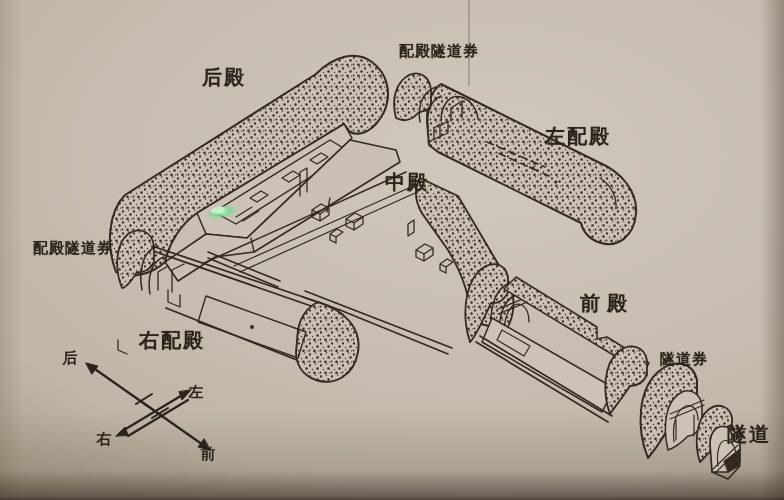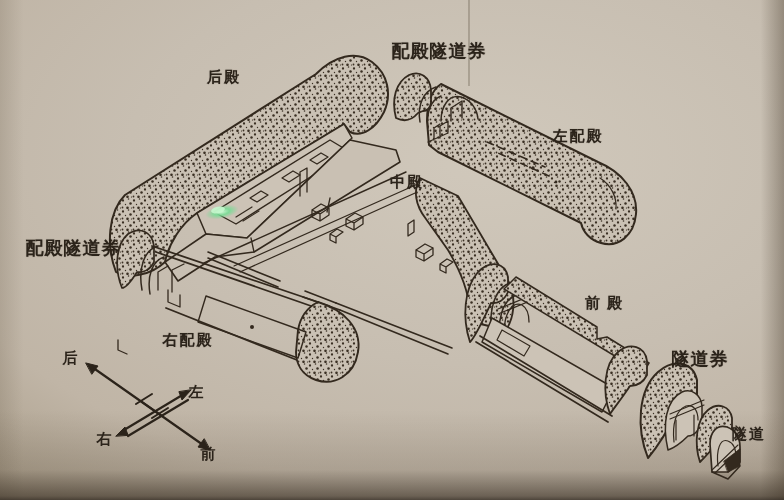--- a/index.html
+++ b/index.html
@@ -9,23 +9,23 @@
       linear-gradient(to bottom, rgba(0,0,0,0) 82%, rgba(74,62,47,0.18) 94%, rgba(52,42,31,0.6) 99.2%, rgba(40,32,24,0.75) 100%),
       linear-gradient(to right, rgba(0,0,0,0) 97%, rgba(74,62,47,0.4) 100%),
       linear-gradient(to left, rgba(0,0,0,0) 97%, rgba(120,108,90,0.25) 100%),
       radial-gradient(95% 85% at 62% 32%, #d0c8bb 0%, #c7beb1 48%, #c0b5a6 78%, #ab9f8c 100%);
     font-family:"DejaVu Sans",sans-serif;
   }
   svg{position:absolute;left:0;top:0;}
   .lbl{
     position:absolute;transform:translate(-50%,-50%);
     font-weight:700;color:#2b231a;white-space:nowrap;
-    font-size:15px;letter-spacing:2px;text-shadow:0 0 1px rgba(43,35,26,.35);
+    font-size:20px;letter-spacing:2px;text-shadow:0 0 1px rgba(43,35,26,.35);
   }
-  .lbl.small{font-size:18px;letter-spacing:1px;text-align:center;}
+  .lbl.small{font-size:15px;letter-spacing:1px;text-align:center;}
   .lbl.spaced{letter-spacing:7px;}
   .compass-ch{
     position:absolute;transform:translate(-50%,-50%);
     font-weight:700;color:#2b231a;font-size:15px;
   }
 </style>
 </head>
 <body>
 
 <div class="stage">
@@ -172,23 +172,23 @@
     <ellipse cx="222" cy="212" rx="17" ry="6.5" transform="rotate(-12 222 212)" fill="url(#laser)"></ellipse>
     <ellipse cx="218" cy="210" rx="7" ry="3.2" transform="rotate(-12 218 210)" fill="#c6f8ce" opacity="0.9"></ellipse>
   </g>
 </svg>
 
 <div class="lbl" style="left:224px;top:77px">后殿</div>
 <div class="lbl small" style="left:439px;top:51px">配殿隧道券</div>
 <div class="lbl" style="left:578px;top:136px">左配殿</div>
 <div class="lbl" style="left:407px;top:182px">中殿</div>
 <div class="lbl small" style="left:73px;top:248px">配殿隧道券</div>
-<div class="lbl" style="left:188px;top:340px">右配殿</div>
+<div class="lbl" style="left:172px;top:340px">右配殿</div>
 <div class="lbl spaced" style="left:607px;top:303px">前殿</div>
-<div class="lbl small" style="left:700px;top:359px">隧道券</div>
+<div class="lbl small" style="left:684px;top:359px">隧道券</div>
 <div class="lbl" style="left:749px;top:434px">隧道</div>
 
 <div class="compass-ch" style="left:70px;top:358px">后</div>
 <div class="compass-ch" style="left:196px;top:392px">左</div>
 <div class="compass-ch" style="left:104px;top:439px">右</div>
 <div class="compass-ch" style="left:208px;top:454px">前</div>
 
 </div>
 
 </body></html>

